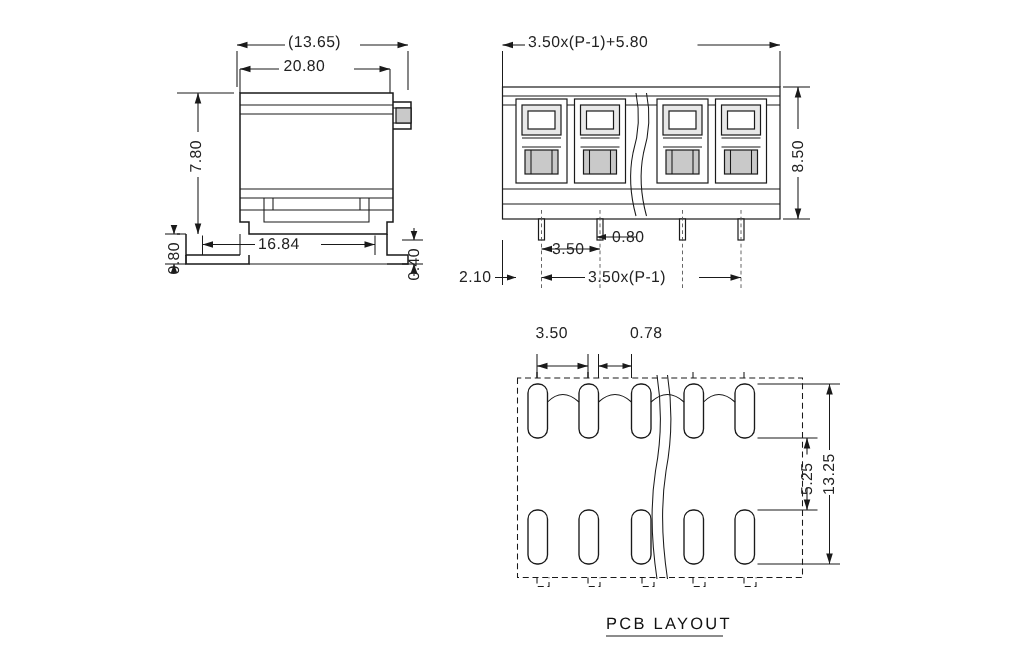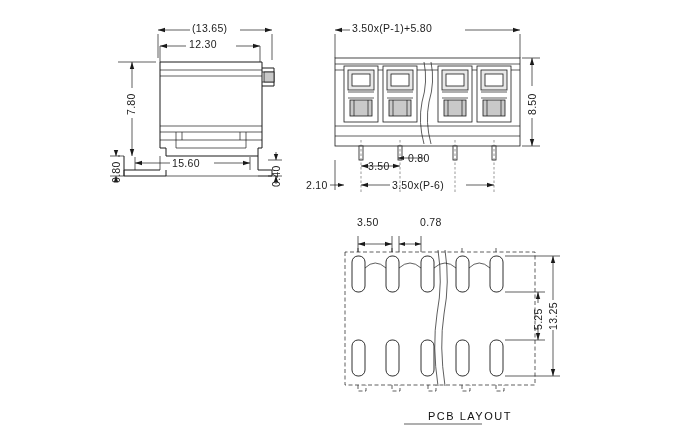--- a/index.html
+++ b/index.html
@@ -223,32 +223,32 @@
     <path class="blk" d="M538,340 l-2.2,-7 h4.4 z"></path>
     <line class="thin" x1="553" y1="256" x2="553" y2="300"></line>
     <line class="thin" x1="553" y1="330" x2="553" y2="376"></line>
     <path class="blk" d="M553,256 l-2.2,7 h4.4 z"></path>
     <path class="blk" d="M553,376 l-2.2,-7 h4.4 z"></path>
 
     <line class="thin" x1="404" y1="424" x2="482" y2="424"></line>
   </svg>
 
   <div class="lbl" style="left:192px;top:22px;">(13.65)</div>
-  <div class="lbl" style="left:189px;top:38px;">12.30</div>
+  <div class="lbl" style="left:189px;top:38px;">20.80</div>
   <div class="lbl rot" style="left:125px;top:115px;transform:rotate(-90deg);">7.80</div>
   <div class="lbl rot" style="left:110px;top:183px;transform:rotate(-90deg);">0.80</div>
-  <div class="lbl" style="left:172px;top:157px;">15.60</div>
+  <div class="lbl" style="left:172px;top:157px;">16.84</div>
   <div class="lbl rot" style="left:270px;top:187px;transform:rotate(-90deg);">0.40</div>
 
   <div class="lbl" style="left:352px;top:22px;">3.50x(P-1)+5.80</div>
   <div class="lbl rot" style="left:526px;top:115px;transform:rotate(-90deg);">8.50</div>
   <div class="lbl" style="left:368px;top:160px;">3.50</div>
   <div class="lbl" style="left:408px;top:152px;">0.80</div>
   <div class="lbl" style="left:306px;top:179px;text-align:right;">2.10</div>
-  <div class="lbl" style="left:392px;top:179px;">3.50x(P-6)</div>
+  <div class="lbl" style="left:392px;top:179px;">3.50x(P-1)</div>
 
   <div class="lbl" style="left:357px;top:216px;">3.50</div>
   <div class="lbl" style="left:420px;top:216px;">0.78</div>
   <div class="lbl rot" style="left:532px;top:330px;transform:rotate(-90deg);">5.25</div>
   <div class="lbl rot" style="left:547px;top:330px;transform:rotate(-90deg);">13.25</div>
 
-  <div class="ttl" style="left:404px;top:410px;margin-left:24px;">PCB LAYOUT</div>
+  <div class="ttl" style="left:404px;top:410px;">PCB LAYOUT</div>
 </div>
 
 </body></html>

